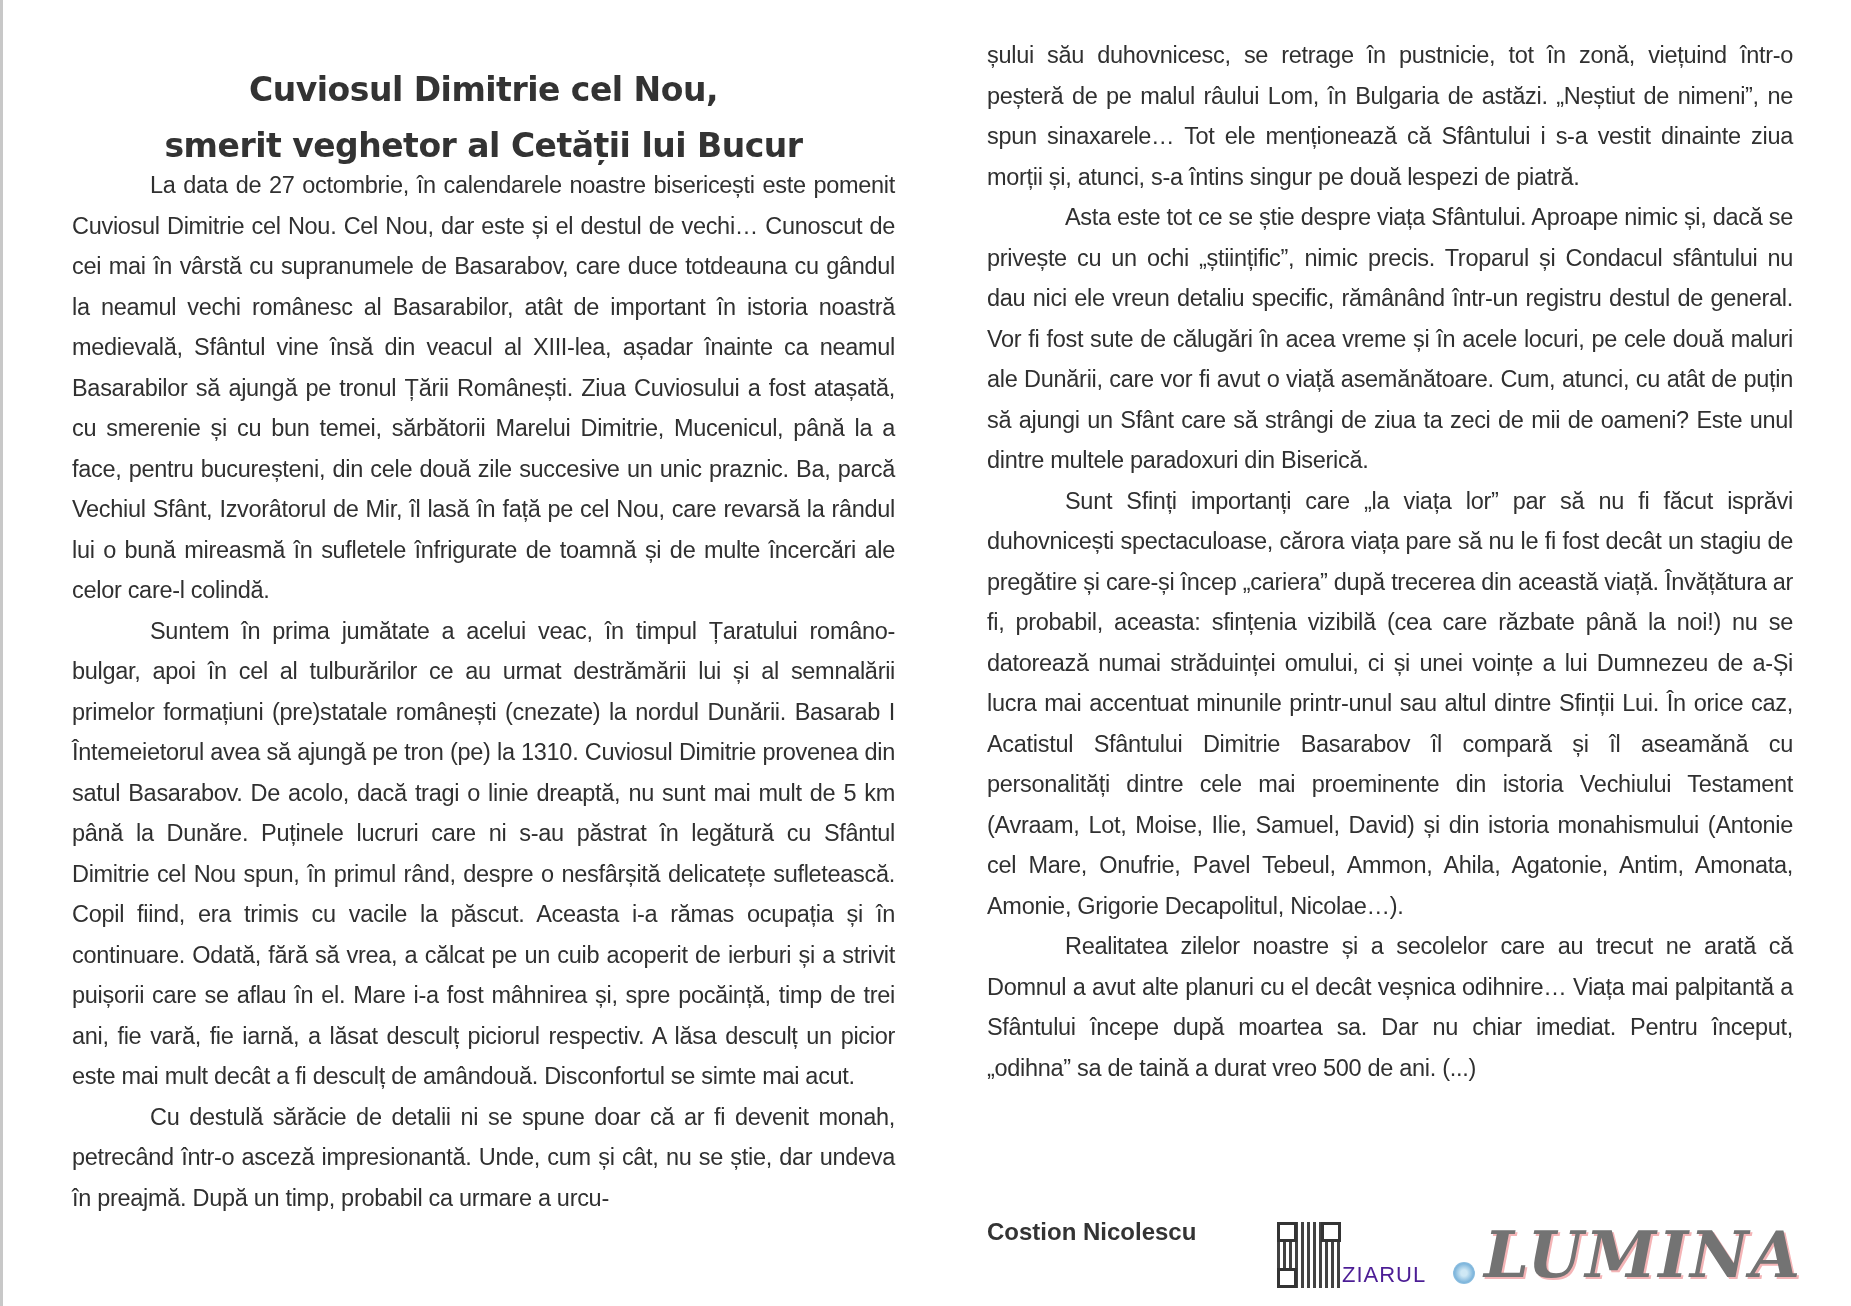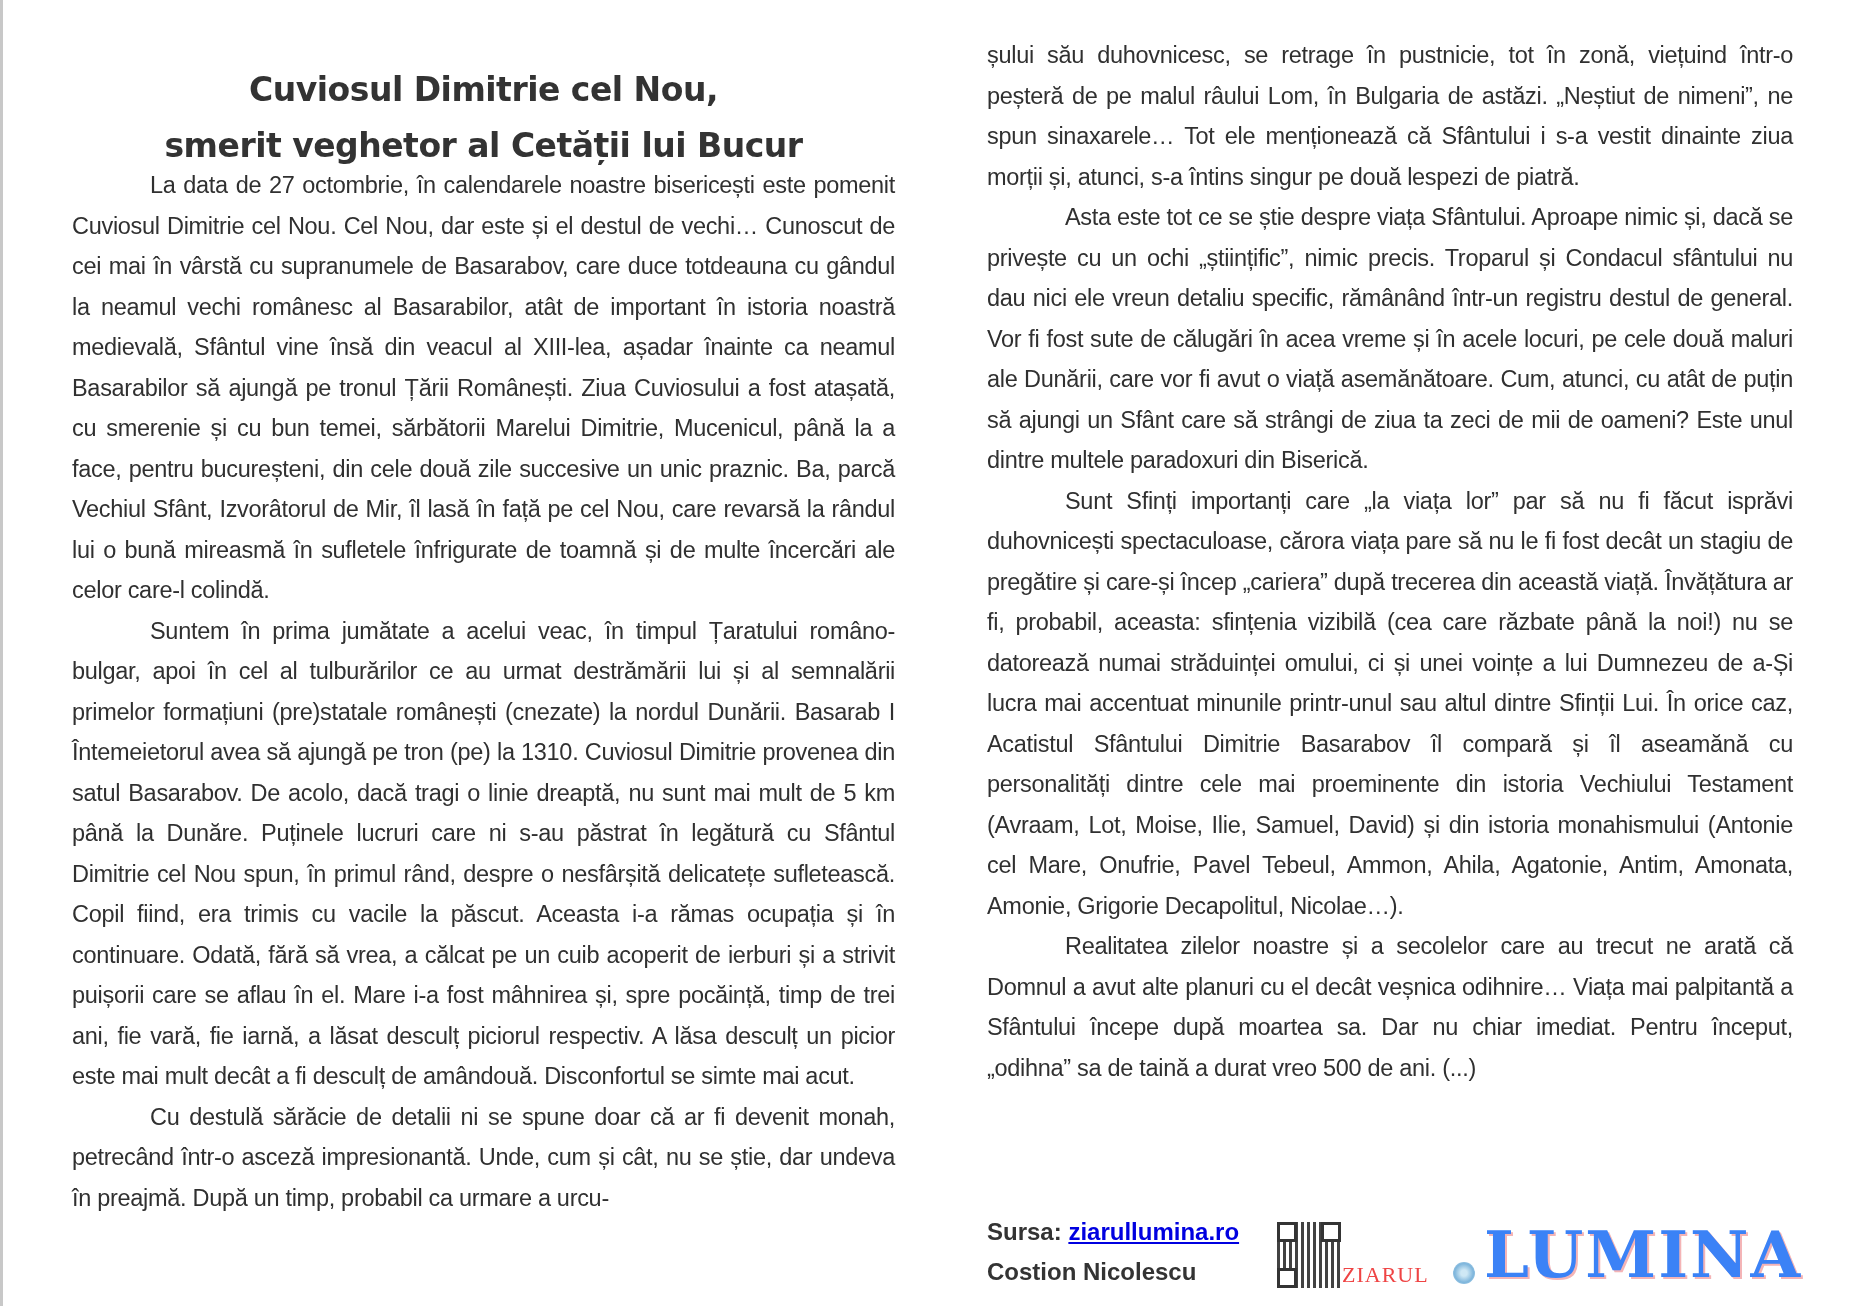--- a/index.html
+++ b/index.html
@@ -33,31 +33,32 @@
       #fff;
     opacity: 0.85;
   }
   .qr::before, .qr::after {
     content: ""; position: absolute; width: 14px; height: 14px; border: 3px solid #111; background: #fff;
   }
   .qr::before { left: 0; top: 0; }
   .qr::after { right: 0; top: 0; }
   .qr .corner { position: absolute; left: 0; bottom: 0; width: 14px; height: 14px; border: 3px solid #111; background: #fff; }
   .ziarul {
-    position: absolute; left: 1342px; top: 1262px; font-family: Liberation Serif, serif;
-    font-size: 22px; color: #ef4444; letter-spacing: 1px;
+    position: absolute; left: 1342px; top: 1262px; font-family: Liberation Sans, sans-serif;
+    font-size: 22px; color: #4c1d95; letter-spacing: 1px;
   }
   .emblem {
     position: absolute; left: 1453px; top: 1262px; width: 22px; height: 22px; border-radius: 50%;
     background: radial-gradient(circle, #cfe8f5 20%, #7fb6dc 60%, #b9d9ee 100%);
   }
   .lumina {
     position: absolute; left: 1484px; top: 1220px; font-family: "DejaVu Serif", serif;
-    font-size: 64px; line-height: 70px; color: #3b82f6; font-weight: bold; letter-spacing: 2px;
+    font-size: 64px; line-height: 70px; color: #737373; font-weight: bold; letter-spacing: 2px;
     text-shadow: 2px 2px 0 #f4b4b6;
+    font-style: italic;
   }
 </style>
 </head>
 <body>
 
 <div class="edge"></div>
 
 <div class="title">
   <div>Cuviosul Dimitrie cel Nou,</div>
   <div>smerit veghetor al Cetății lui Bucur</div>
@@ -70,24 +71,20 @@
 </div>
 
 <div class="col right">
   <p class="cont">șului său duhovnicesc, se retrage în pustnicie, tot în zonă, viețuind într-o peșteră de pe malul râului Lom, în Bulgaria de astăzi. „Neștiut de nimeni”, ne spun sinaxarele… Tot ele menționează că Sfântului i s-a vestit dinainte ziua morții și, atunci, s-a întins singur pe două lespezi de piatră.</p>
   <p>Asta este tot ce se știe despre viața Sfântului. Aproape nimic și, dacă se privește cu un ochi „științific”, nimic precis. Troparul și Condacul sfântului nu dau nici ele vreun detaliu specific, rămânând într-un registru destul de general. Vor fi fost sute de călugări în acea vreme și în acele locuri, pe cele două maluri ale Dunării, care vor fi avut o viață asemănătoare. Cum, atunci, cu atât de puțin să ajungi un Sfânt care să strângi de ziua ta zeci de mii de oameni? Este unul dintre multele paradoxuri din Biserică.</p>
   <p>Sunt Sfinți importanți care „la viața lor” par să nu fi făcut isprăvi duhovnicești spectaculoase, cărora viața pare să nu le fi fost decât un stagiu de pregătire și care-și încep „cariera” după trecerea din această viață. Învățătura ar fi, probabil, aceasta: sfințenia vizibilă (cea care răzbate până la noi!) nu se datorează numai străduinței omului, ci și unei voințe a lui Dumnezeu de a-Și lucra mai accentuat minunile printr-unul sau altul dintre Sfinții Lui. În orice caz, Acatistul Sfântului Dimitrie Basarabov îl compară și îl aseamănă cu personalități dintre cele mai proeminente din istoria Vechiului Testament (Avraam, Lot, Moise, Ilie, Samuel, David) și din istoria monahismului (Antonie cel Mare, Onufrie, Pavel Tebeul, Ammon, Ahila, Agatonie, Antim, Amonata, Amonie, Grigorie Decapolitul, Nicolae…).</p>
   <p>Realitatea zilelor noastre și a secolelor care au trecut ne arată că Domnul a avut alte planuri cu el decât veșnica odihnire… Viața mai palpitantă a Sfântului începe după moartea sa. Dar nu chiar imediat. Pentru început, „odihna” sa de taină a durat vreo 500 de ani. (...)</p>
 </div>
 
 <div class="footer">
-  <div>
-    <span>Sursa:</span>
-    <a>ziarullumina.ro</a>
-  </div>
   <div>Costion Nicolescu</div>
 </div>
 
 <div class="qr">
     <span class="corner"></span>
   </div>
 <div class="ziarul">ZIARUL</div>
 <div class="emblem"></div>
 <div class="lumina">LUMINA</div>
 

